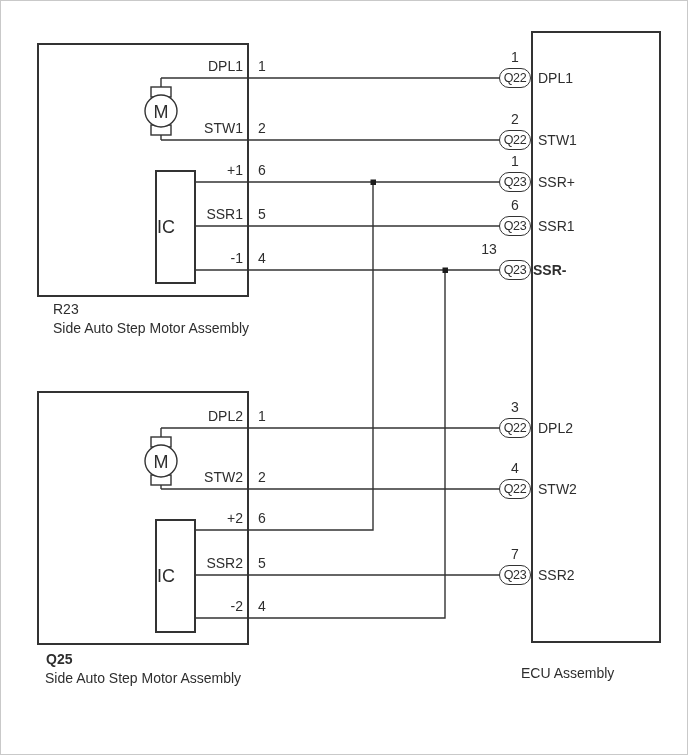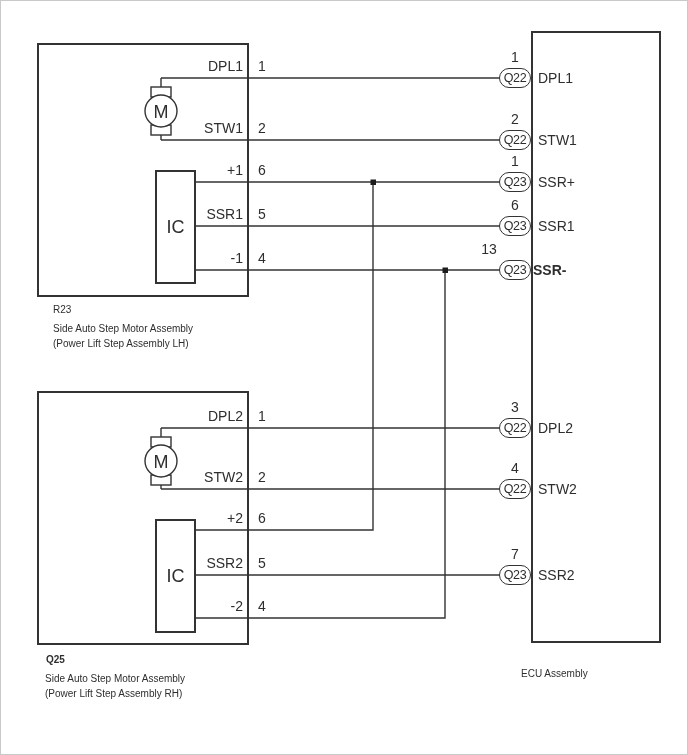--- a/index.html
+++ b/index.html
@@ -3,30 +3,30 @@
 <meta charset="utf-8">
 <style>
   html,body{margin:0;padding:0;background:#fff;}
   .stage{
     position:relative;width:688px;height:755px;background:#fff;
     box-sizing:border-box;border:1px solid #c9c9c9;overflow:hidden;
     font-family:"Liberation Sans","DejaVu Sans",sans-serif;color:#2e2e2e;
   }
   .box{position:absolute;border:2px solid #333;background:transparent;z-index:1;box-sizing:border-box;}
   .icblock{position:absolute;border:2px solid #333;background:#fff;z-index:1;box-sizing:border-box;
-    display:flex;align-items:center;justify-content:center;font-size:18px;}
+    display:flex;align-items:center;font-size:18px;}
   svg.wires{position:absolute;left:0;top:0;z-index:2;}
   .pinlabel{position:absolute;height:15px;line-height:15px;font-size:14px;text-align:right;z-index:3;}
   .pinnum{position:absolute;height:15px;line-height:15px;font-size:14px;text-align:left;z-index:3;}
   .oval{position:absolute;width:32px;height:20px;border:1.5px solid #333;border-radius:11px;
     background:#fff;z-index:3;display:flex;align-items:center;justify-content:center;
     font-size:12.5px;letter-spacing:-0.3px;box-sizing:border-box;}
   .termnum{position:absolute;width:32px;height:15px;line-height:15px;font-size:14px;text-align:center;z-index:3;}
   .signal{position:absolute;height:16px;line-height:16px;font-size:14px;z-index:3;}
-  .caption{position:absolute;font-size:10px;line-height:15px;z-index:3;white-space:nowrap;}
+  .caption{position:absolute;font-size:14px;line-height:15px;z-index:3;white-space:nowrap;}
   .mletter{position:absolute;width:32px;text-align:center;font-size:18px;line-height:18px;z-index:3;}
 </style>
 </head>
 <body>
 
 <div class="stage">
 
   <div class="box" style="left:36px;top:42px;width:212px;height:254px;"></div>
   <div class="box" style="left:36px;top:390px;width:212px;height:254px;"></div>
   <div class="box" style="left:530px;top:30px;width:130px;height:612px;"></div>
@@ -139,21 +139,19 @@
   <span class="signal" style="left:537px;top:131px;">STW1</span>
   <span class="signal" style="left:537px;top:173px;">SSR+</span>
   <span class="signal" style="left:537px;top:217px;">SSR1</span>
   <span class="signal" style="left:532px;top:261px;font-weight:bold;">SSR-</span>
   <span class="signal" style="left:537px;top:419px;">DPL2</span>
   <span class="signal" style="left:537px;top:480px;">STW2</span>
   <span class="signal" style="left:537px;top:566px;">SSR2</span>
 
   <div class="caption" style="left:52px;top:301px;">R23</div>
   <div class="caption" style="left:52px;top:320px;">Side Auto Step Motor Assembly</div>
-  <div class="caption" style="left:52px;top:335px;">(Power Lift Step Assembly LH)</div>
 
   <div class="caption" style="left:45px;top:651px;font-weight:bold;">Q25</div>
   <div class="caption" style="left:44px;top:670px;">Side Auto Step Motor Assembly</div>
-  <div class="caption" style="left:44px;top:685px;">(Power Lift Step Assembly RH)</div>
 
   <div class="caption" style="left:520px;top:665px;">ECU Assembly</div>
 
 </div>
 
 </body></html>

